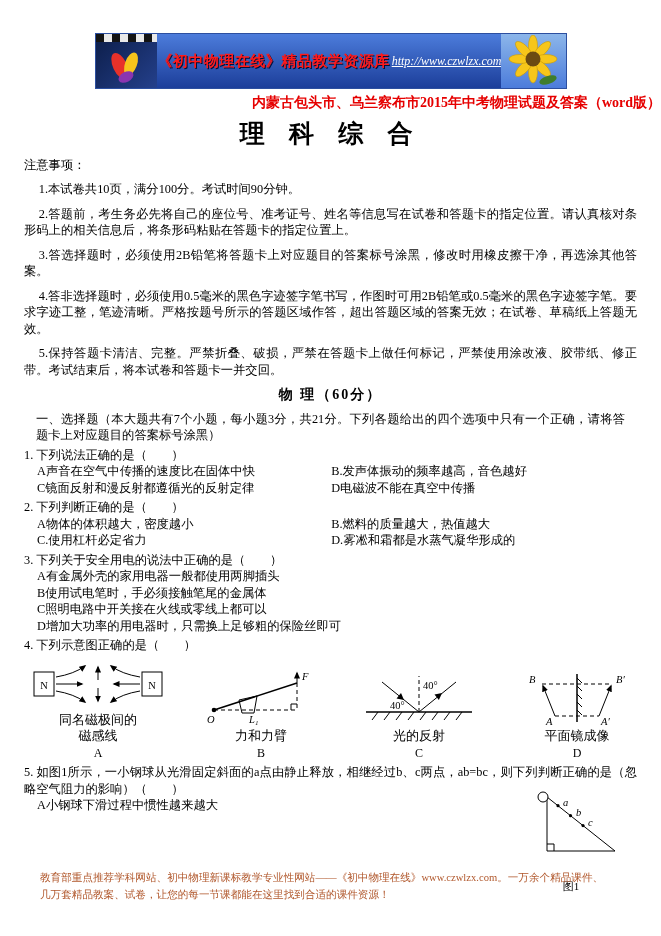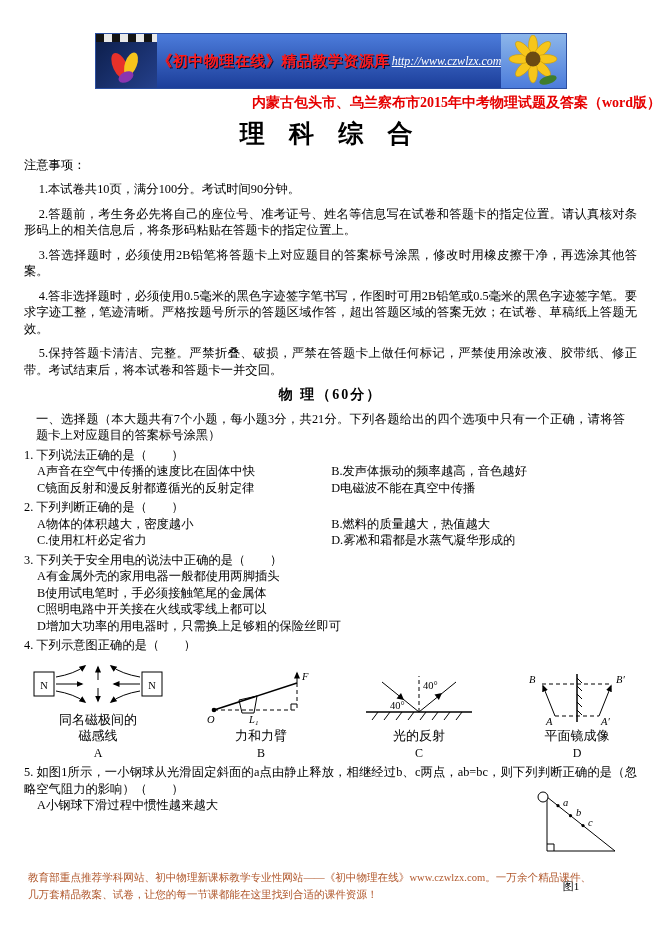--- a/index.html
+++ b/index.html
@@ -39,21 +39,21 @@
   .fig svg text { font-family:"Liberation Serif","DejaVu Serif",serif; font-size:10.5px; }
   .fig svg text.sym { font-style:italic; }
   .fig-caption { font-size:13px; line-height:1.22; text-align:center; max-width:82px; margin-top:2px; }
   .fig-letter { font-size:12px; margin-top:1px; }
   
   .q5-row { display:flex; justify-content:space-between; align-items:flex-start; }
   .q5-fig { display:flex; flex-direction:column; align-items:center; margin:-6px 14px 0 0; }
   .q5-fig svg text { font-family:"Liberation Serif","DejaVu Serif",serif; font-size:10.5px; font-style:italic; }
   .fig1-caption { font-size:11px; margin-top:16px; font-style:normal; }
   
-  .footer { position:absolute; left:28px; right:36px; bottom:32px;
+  .footer { position:absolute; left:40px; right:36px; bottom:32px;
     color:#b0562a; font-size:10.6px; line-height:1.6; }
 </style>
 </head>
 <body>
 
 <div class="page">
 
   <div class="banner">
     <div class="banner-left">
       <div class="checker"></div>

